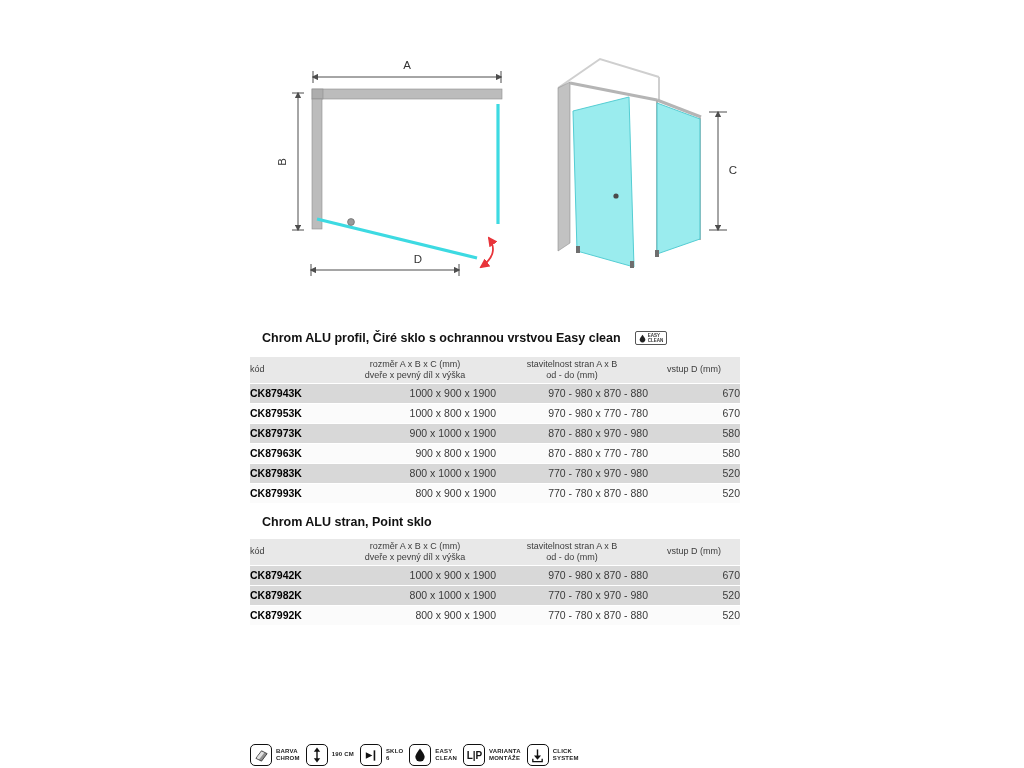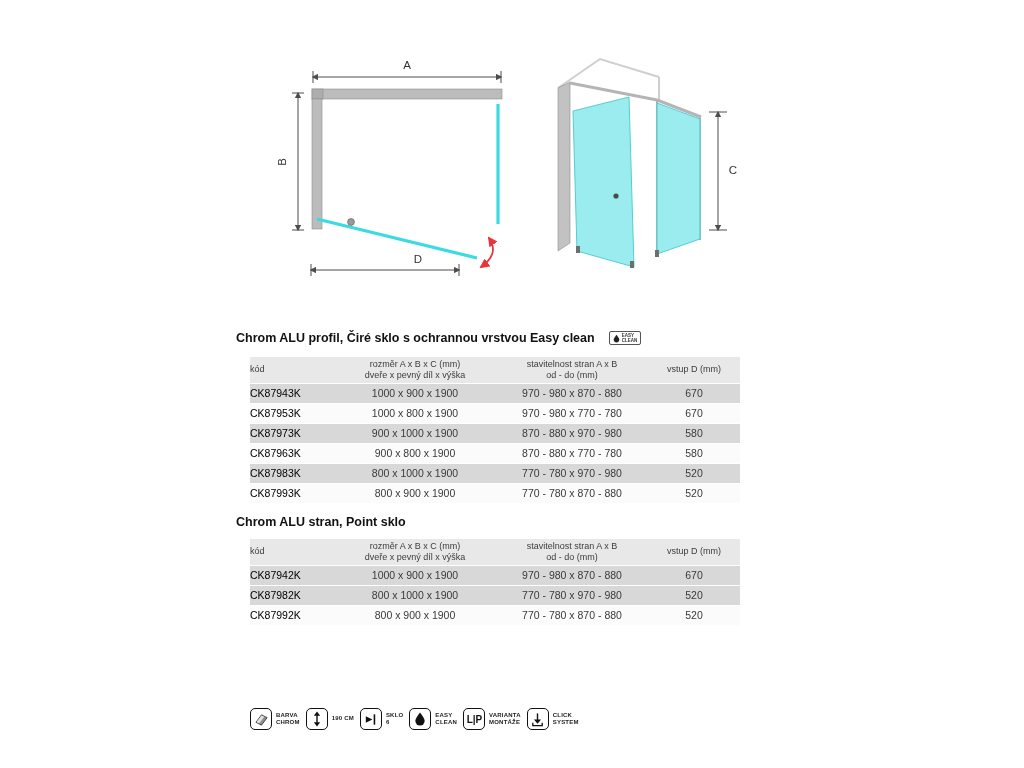--- a/index.html
+++ b/index.html
@@ -1,33 +1,33 @@
 <!DOCTYPE html>
 <html><head>
 <meta charset="utf-8">
 <style>
   *{box-sizing:border-box;margin:0;padding:0}
   html,body{width:1024px;height:768px;background:#fff}
   .page{position:relative;width:1024px;height:768px;background:#fff;font-family:"Liberation Sans",sans-serif;overflow:hidden}
   .abs{position:absolute}
-  .sec-title{position:absolute;left:236px;display:flex;align-items:center;gap:14px;font-weight:bold;font-size:12.5px;color:#111;white-space:nowrap}
+  .sec-title{position:absolute;left:262px;display:flex;align-items:center;gap:14px;font-weight:bold;font-size:12.5px;color:#111;white-space:nowrap}
   .badge{display:inline-flex;align-items:center;gap:2px;border:1px solid #555;border-radius:2px;padding:1px 3px;height:14px}
   .badge-lines{display:flex;flex-direction:column;font-size:4.5px;line-height:1.2;font-weight:bold;color:#333}
   .section{position:absolute;left:250px;width:490px}
   table.spec{width:100%;border-collapse:collapse;table-layout:fixed}
   table.spec th{background:#e8e8e8;font-weight:normal;font-size:9px;color:#3c3c3c;height:26px;vertical-align:middle;line-height:1.25;text-align:center;border-bottom:1px solid #fff}
-  table.spec td{height:20px;font-size:10.5px;color:#3a3a3a;text-align:center;vertical-align:middle;border-bottom:1px solid #fff}
+  table.spec td{height:20px;font-size:10.5px;color:#3a3a3a;text-align:right;vertical-align:middle;border-bottom:1px solid #fff}
   table.spec tr.odd td{background:#d8d8d8}
   table.spec tr.even td{background:#fbfbfb}
   table.spec .col-kod{width:84px;text-align:left;}
-  table.spec td.col-kod{font-weight:normal;color:#000}
+  table.spec td.col-kod{font-weight:bold;color:#000}
   table.spec .col-rozmer{width:162px}
   table.spec .col-stavitelnost{width:152px}
   table.spec .col-vstup{width:92px}
-  .footer{position:absolute;left:250px;top:708px;display:flex;align-items:center;gap:6px}
+  .footer{position:absolute;left:250px;top:744px;display:flex;align-items:center;gap:6px}
   .ficon{display:flex;align-items:center;gap:4px}
   .fbox{width:22px;height:22px;border:1.6px solid #111;border-radius:5px;display:flex;align-items:center;justify-content:center;flex:0 0 auto;background:#fff}
   .flabel{font-size:6px;line-height:1.25;color:#222;letter-spacing:.2px;font-weight:bold}
 </style>
 </head>
 <body>
 
 <div class="page">
 
   <svg class="abs" style="left:268px;top:56px" width="248" height="238" viewBox="0 0 248 238">

